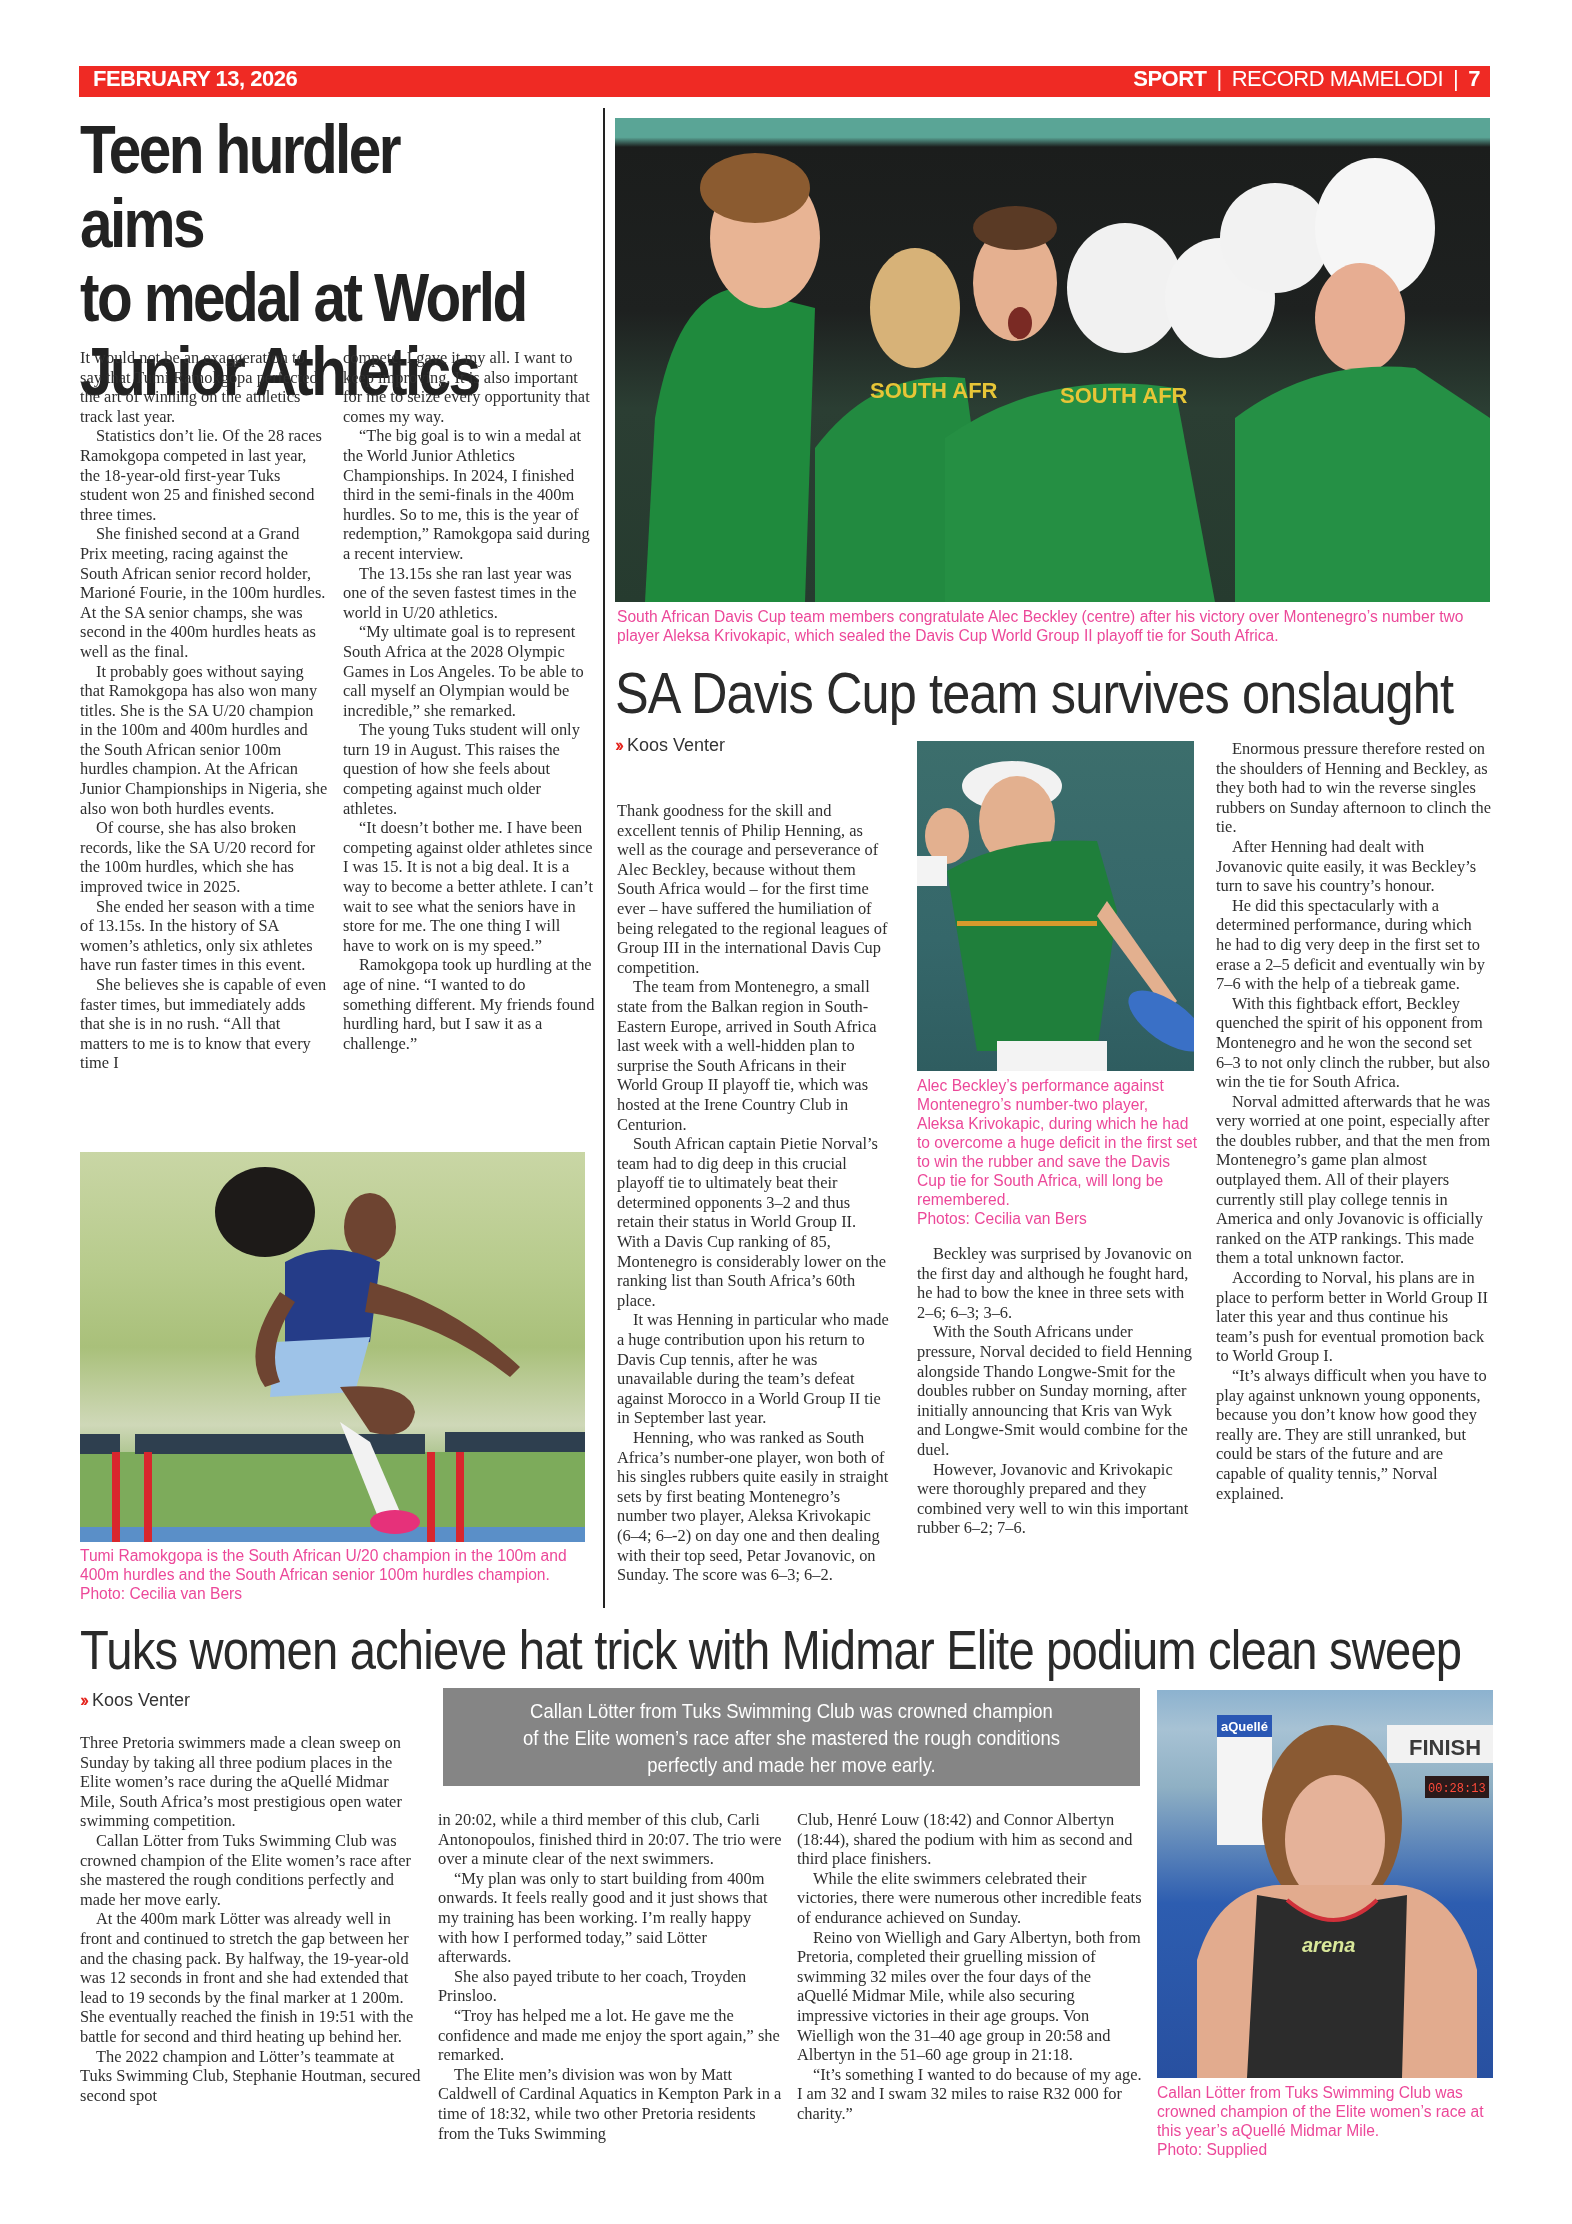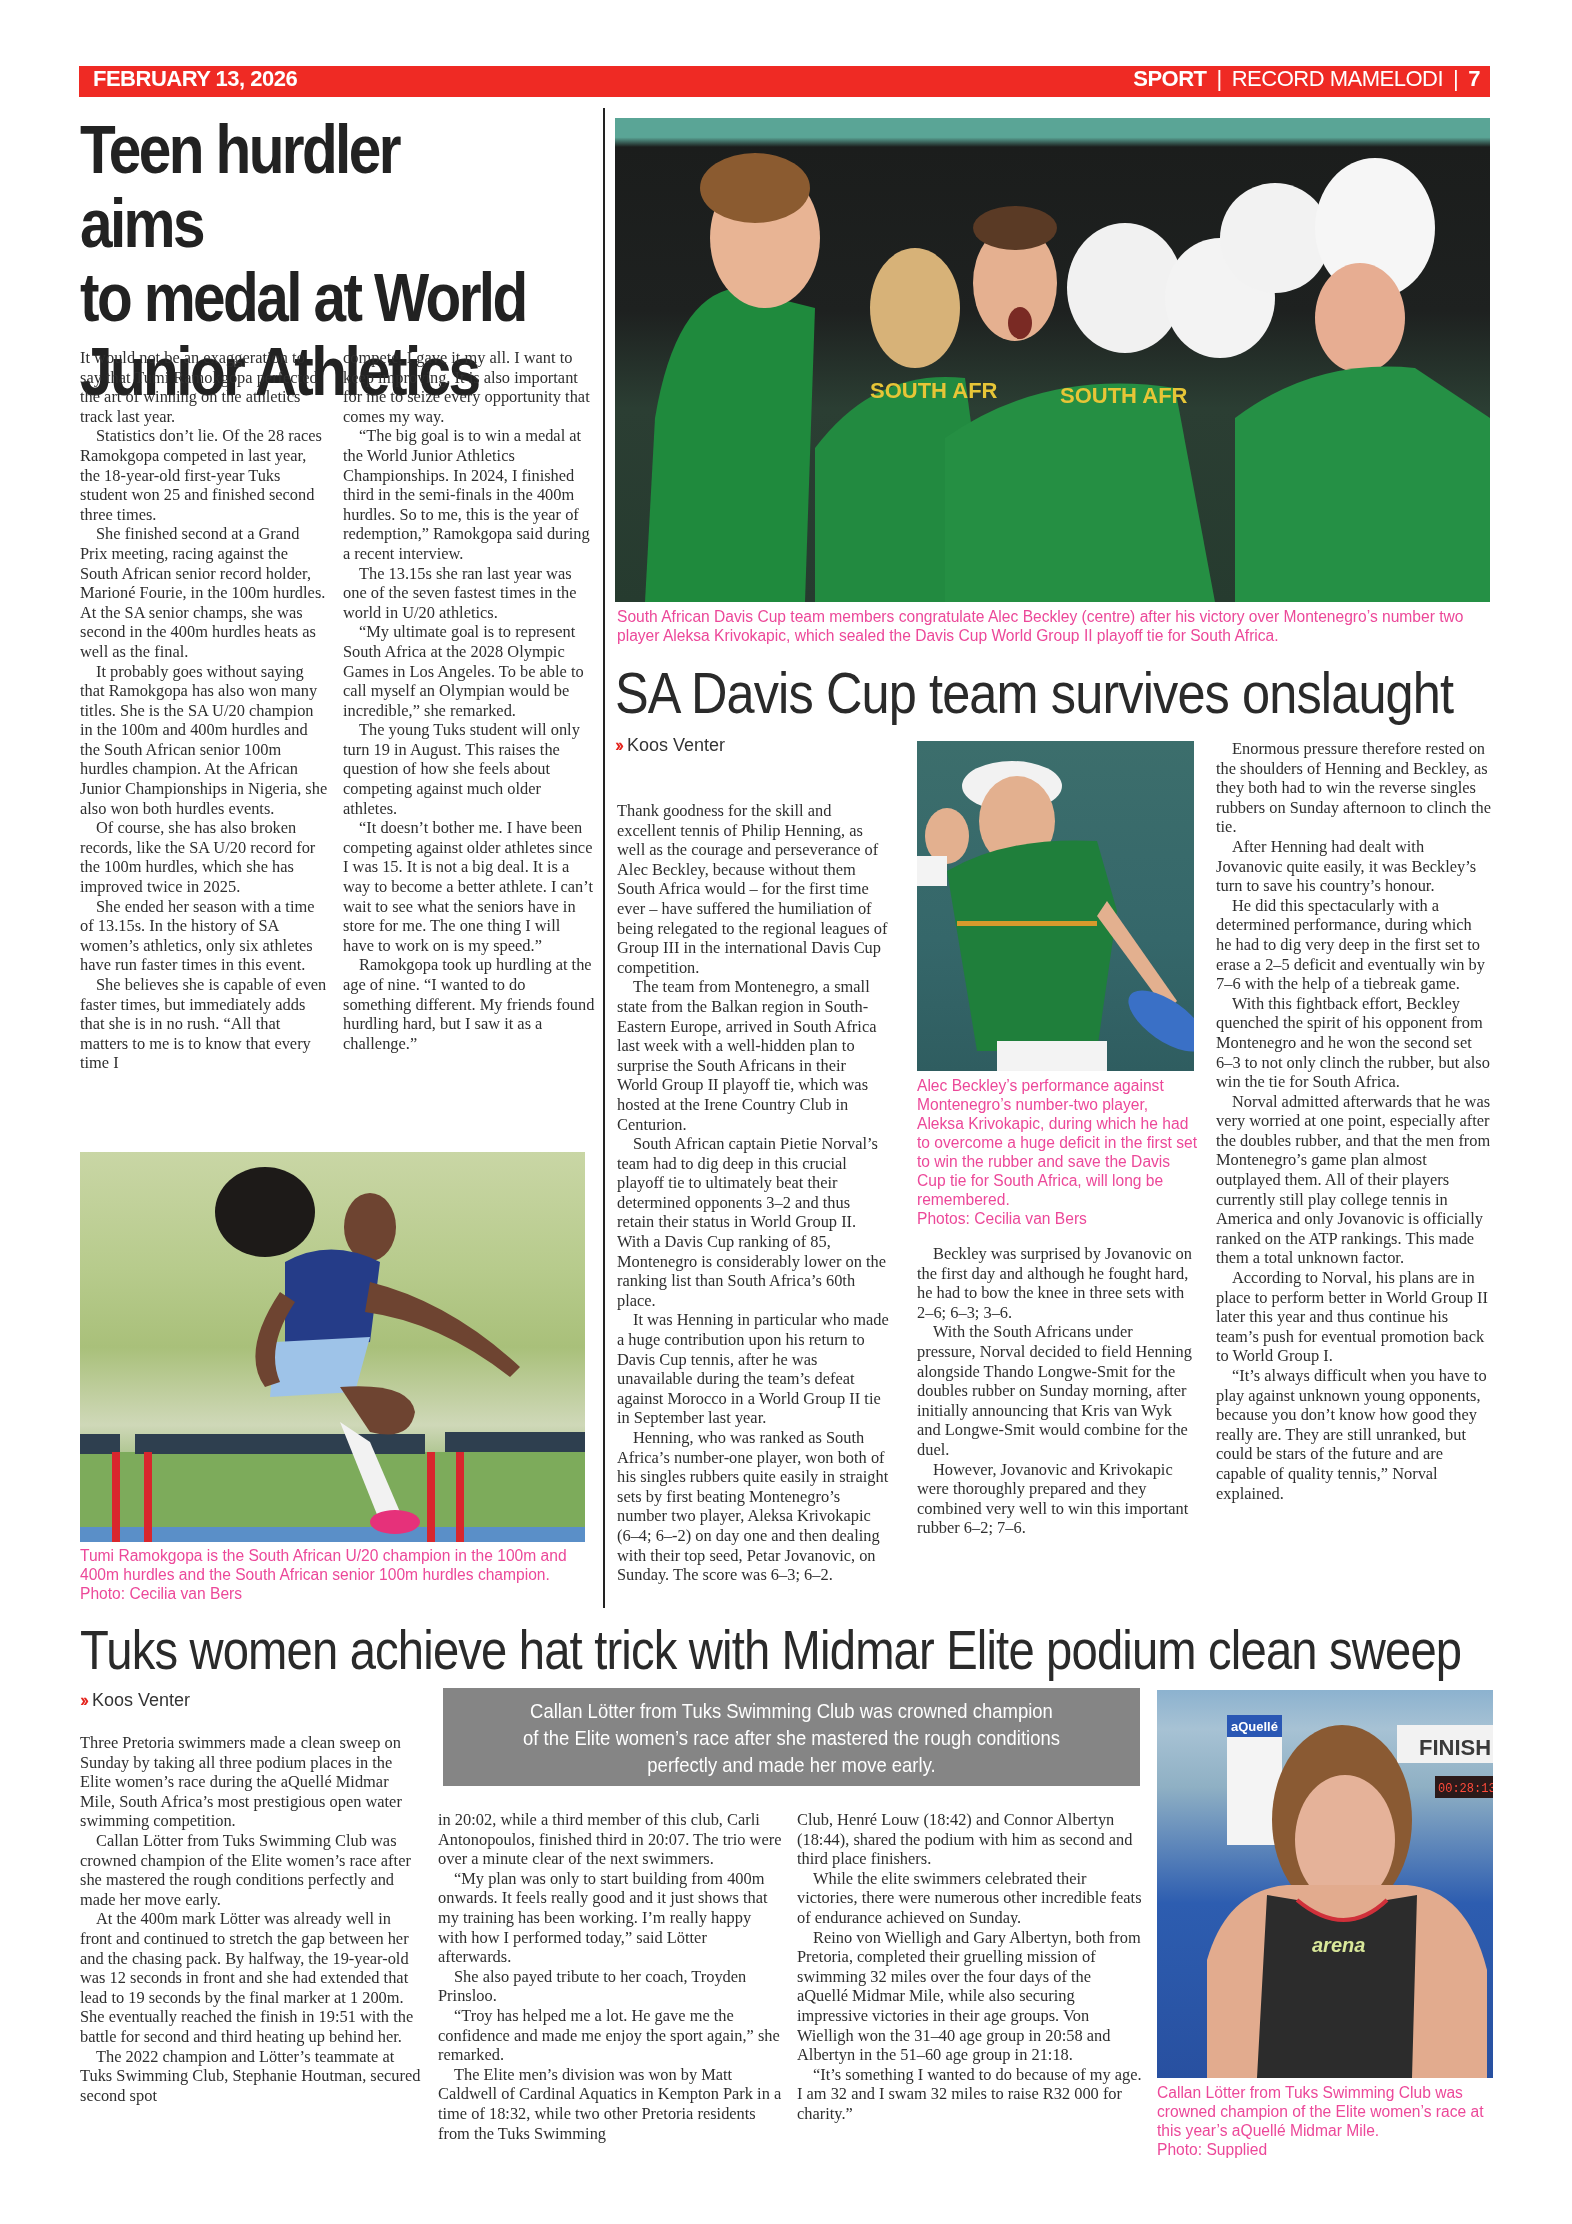--- a/index.html
+++ b/index.html
@@ -44,21 +44,21 @@
     position: absolute; left: 443px; top: 1688px; width: 697px; height: 98px; background: #858585;
     color: #fff; font-family: "Liberation Sans", sans-serif; font-size: 21px; line-height: 27px; text-align: center;
     display: flex; align-items: center; justify-content: center; padding: 0 40px;
   }
   .pullquote span { display: block; transform: scaleX(0.88); }
 
   
   .ph-team { background: linear-gradient(180deg,#5aa596 0,#5aa596 4%,#1b1d1c 6%,#1e2120 40%,#2b3e33 60%,#263b2f 100%); }
   .ph-hurdle { background: linear-gradient(180deg,#c9d6a5 0%,#b7cb8c 30%,#a9c07a 50%,#cfd8b8 70%,#8fb36b 85%,#7fae5f 100%); }
   .ph-beckley { background: linear-gradient(180deg,#3c6e6c 0%,#35676a 60%,#2f5d60 100%); }
-  .ph-swim { background: linear-gradient(180deg,#8cb2cf 0%,#a7c2d4 10%,#8fb0c4 25%,#2d5db0 55%,#2850a0 100%); padding-left: 10px; }
+  .ph-swim { background: linear-gradient(180deg,#8cb2cf 0%,#a7c2d4 10%,#8fb0c4 25%,#2d5db0 55%,#2850a0 100%); }
 </style>
 </head>
 <body>
 
 <div class="topbar">
   <span>FEBRUARY 13, 2026</span>
   <div class="right">
     <span>SPORT</span>
     <span class="sep">|</span>
     <span class="thin">RECORD MAMELODI</span>

